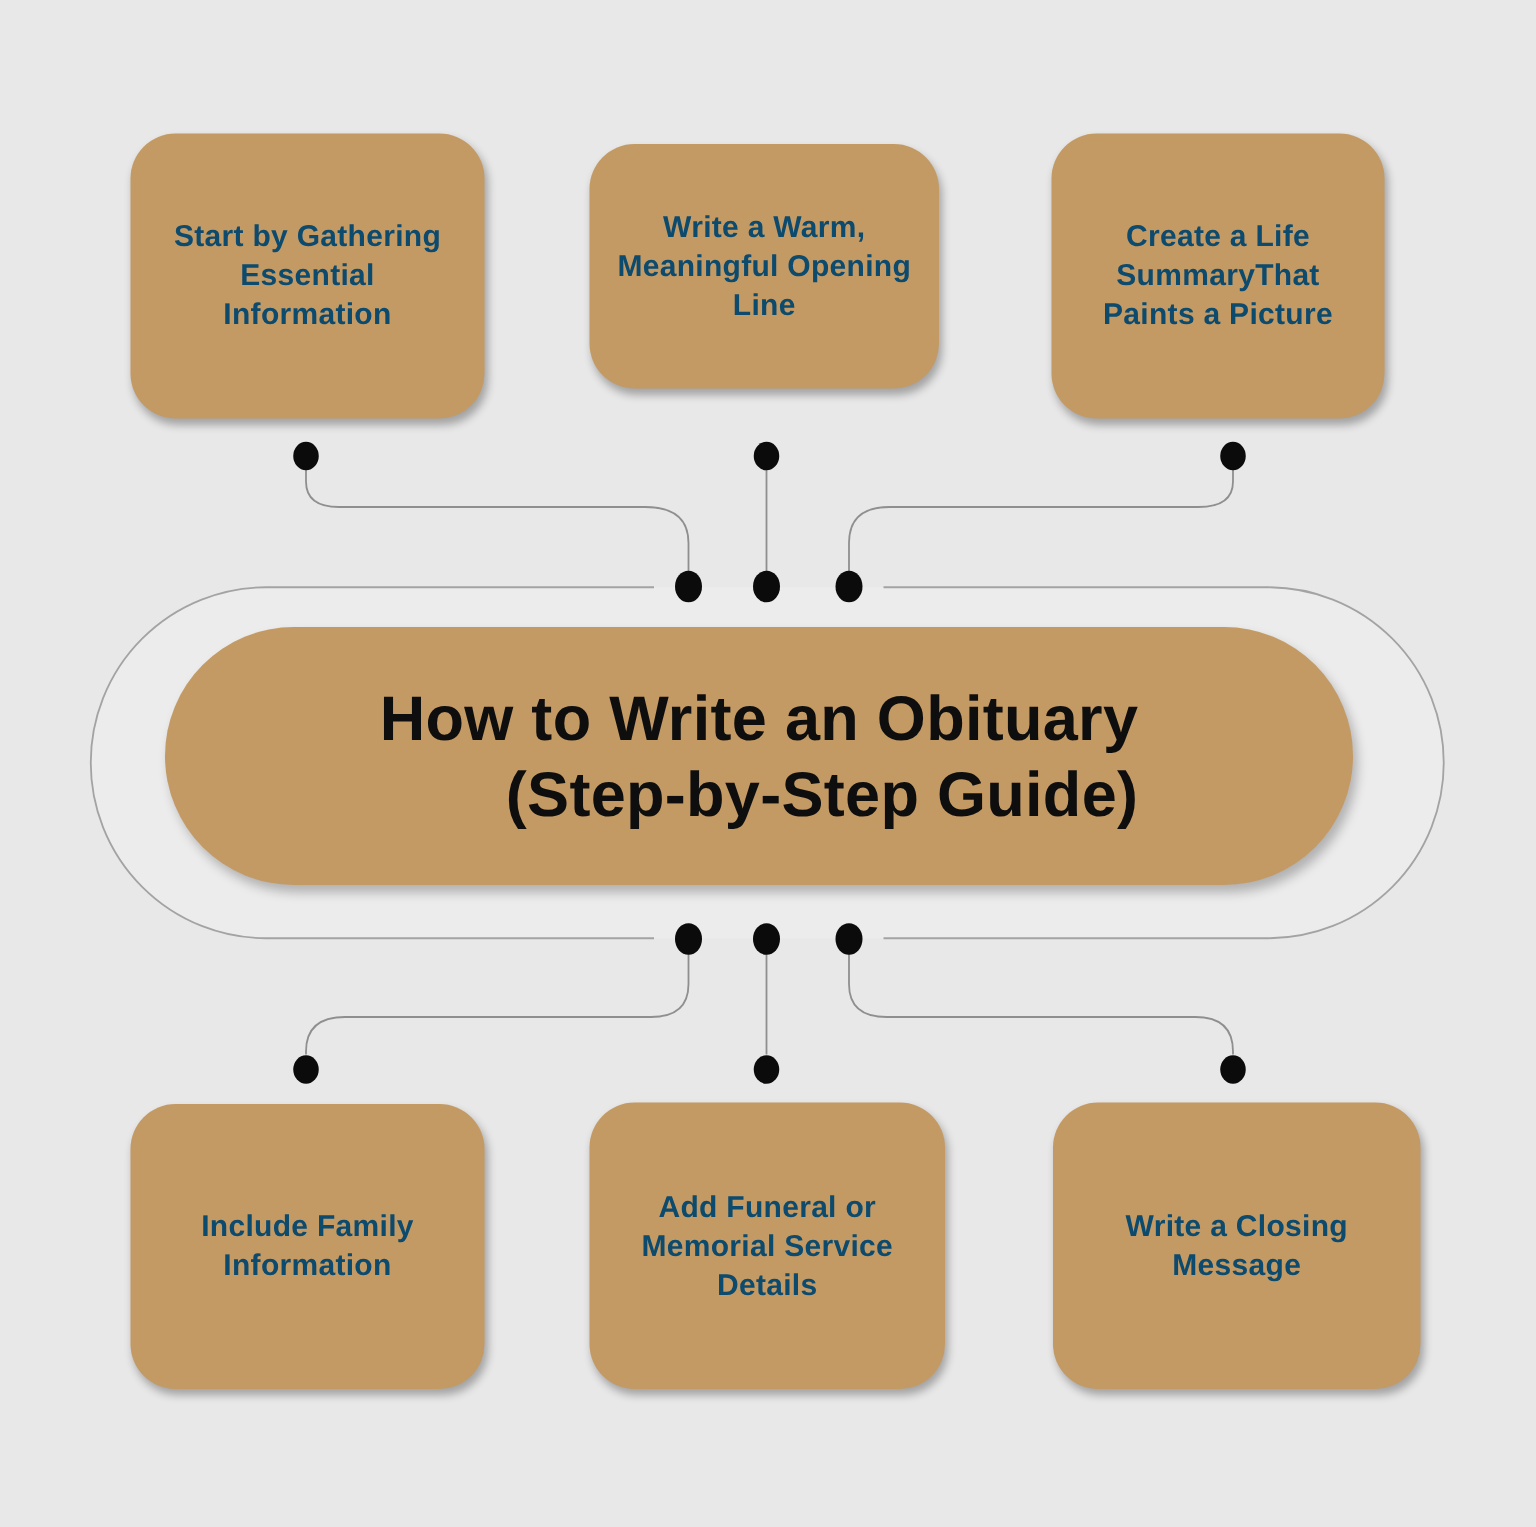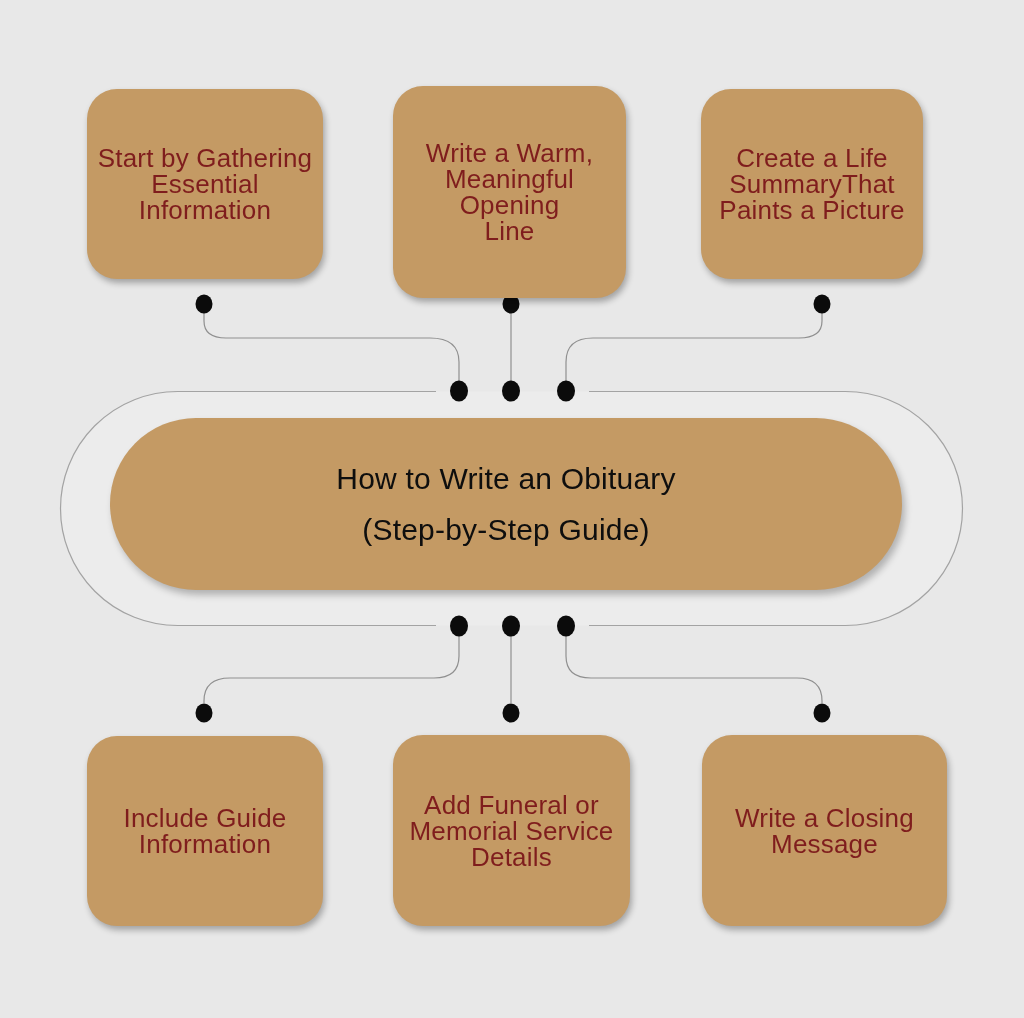--- a/index.html
+++ b/index.html
@@ -26,52 +26,53 @@
     background: #c49a64;
     border-radius: 30px;
     display: flex;
     align-items: center;
     justify-content: center;
     text-align: center;
     box-shadow: 2px 4px 6px rgba(0,0,0,0.30);
   }
   .node-label {
     white-space: pre-line;
-    font-size: 26px;
-    font-weight: normal;
+    font-size: 20px;
+    font-weight: bold;
     line-height: 26px;
-    color: #7f1d1d;
+    color: #0c4a6e;
     letter-spacing: 0.2px;
   }
   .n-t1 { left: 87px;  top: 89px;  width: 236px; height: 190px; }
-  .n-t2 { left: 393px; top: 86px;  width: 233px; height: 212px; }
+  .n-t2 { left: 393px; top: 96px;  width: 233px; height: 163px; }
   .n-t3 { left: 701px; top: 89px;  width: 222px; height: 190px; }
   .n-b1 { left: 87px;  top: 736px; width: 236px; height: 190px; }
   .n-b2 { left: 393px; top: 735px; width: 237px; height: 191px; }
   .n-b3 { left: 702px; top: 735px; width: 245px; height: 191px; }
   
   .center-pill {
     position: absolute;
     left: 110px; top: 418px;
     width: 792px; height: 172px;
     background: #c49a64;
     border-radius: 86px;
     display: flex;
     align-items: center;
     justify-content: center;
     text-align: center;
     box-shadow: 3px 5px 7px rgba(0,0,0,0.25);
   }
   .center-title {
     white-space: pre-line;
-    font-size: 30px;
-    font-weight: normal;
+    font-size: 42px;
+    font-weight: bold;
     line-height: 51px;
     color: #0e0e0e;
     letter-spacing: 0.2px;
+    text-align: right;
   }
 </style>
 </head>
 <body>
 
 <div class="canvas">
 
   <svg class="layer" width="1024" height="1018" viewBox="0 0 1024 1018" xmlns="http://www.w3.org/2000/svg">
 
     <rect x="60.5" y="391.5" width="902" height="234" rx="117" fill="#ececec" stroke="none"></rect>
@@ -119,21 +120,21 @@
 Meaningful Opening
 Line</span>
   </div>
   <div class="node n-t3">
     <span class="node-label">Create a Life
 SummaryThat
 Paints a Picture</span>
   </div>
 
   <div class="node n-b1">
-    <span class="node-label">Include Guide
+    <span class="node-label">Include Family
 Information</span>
   </div>
   <div class="node n-b2">
     <span class="node-label">Add Funeral or
 Memorial Service
 Details</span>
   </div>
   <div class="node n-b3">
     <span class="node-label">Write a Closing
 Message</span>

